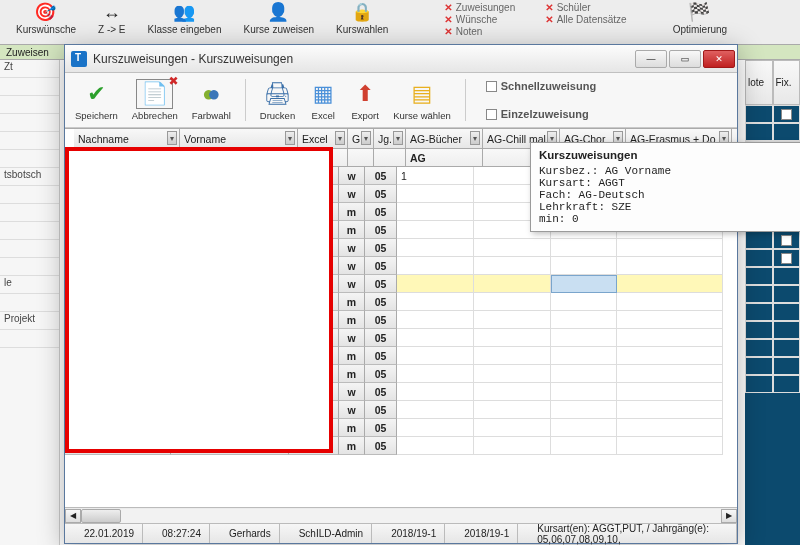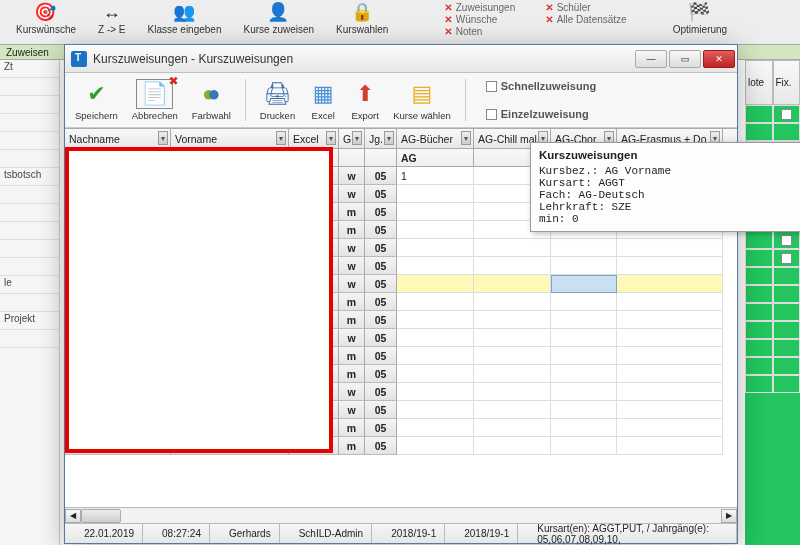--- a/index.html
+++ b/index.html
@@ -32,21 +32,21 @@
     background:#d4e6c0; border-top:1px solid #aaa; border-bottom:1px solid #aaa;
     font-size:10px; padding-left:6px; line-height:16px;
   }
   .bg-sidebar {
     position:absolute; top:60px; left:0; width:60px; bottom:0;
     background:#f6f6f6; border-right:1px solid #ccc;
   }
   .bg-sidebar .srow { height:18px; border-bottom:1px solid #ddd; font-size:10px; padding:1px 4px; overflow:hidden; color:#444;}
   .bg-right-tbl {
     position:absolute; top:60px; right:0; width:55px; bottom:0;
-    background:#22c55e;
+    background:#0c4a6e;
   }
   .bg-right-tbl .hdr { display:flex; height:45px; }
   .bg-right-tbl .hdr div {
     border:1px solid #bbb; background:linear-gradient(#f8f8f8,#e8e8e8);
     font-size:10px; flex:1; display:flex; align-items:center; padding:2px;
   }
   .bg-right-tbl .cellrow { display:flex; height:18px; }
   .bg-right-tbl .cellrow div { border:1px solid #ddd; flex:1; display:flex; align-items:center; justify-content:center;}
   .chkbox { width:11px; height:11px; border:1px solid #888; background:#fff; }
 
@@ -77,21 +77,21 @@
     height:55px; background:#f7f7f7; border-bottom:1px solid #c9c9c9;
     display:flex; align-items:center; padding:2px 6px; gap:6px;
   }
   .dbtn { display:flex; flex-direction:column; align-items:center; gap:2px; cursor:pointer; padding:2px 4px; }
   .dbtn .dicon { width:28px; height:28px; display:flex; align-items:center; justify-content:center; font-size:22px; }
   .dbtn .dlabel { font-size:9.5px; color:#333; white-space:nowrap; }
   .rsep { width:1px; align-self:stretch; background:#ccc; margin:4px 4px;}
   .chkgroup { display:flex; flex-direction:column; gap:16px; padding-left:10px;}
   .chkrow { display:flex; align-items:center; gap:4px; font-size:11px; font-weight:bold; color:#555;}
 
-  .grid-wrap { flex:1; position:relative; overflow:hidden; border-top:1px solid #aaa;}
+  .grid-wrap { flex:1; position:relative; overflow:hidden; border-top:1px solid #aaa;padding-left:9px;}
   .grid-head {
     display:flex; height:20px; background:linear-gradient(#f8f8f8,#e6e6e6);
   }
   .gh {
     border-right:1px solid #aaa; border-bottom:1px solid #aaa;
     padding:2px 4px; font-size:10.5px; position:relative; overflow:hidden;
     display:flex; align-items:center; white-space:nowrap;
   }
   .gh .filter { position:absolute; right:2px; top:2px; width:10px; height:14px;
     background:linear-gradient(#eee,#ccc); border:1px solid #999; font-size:8px;

